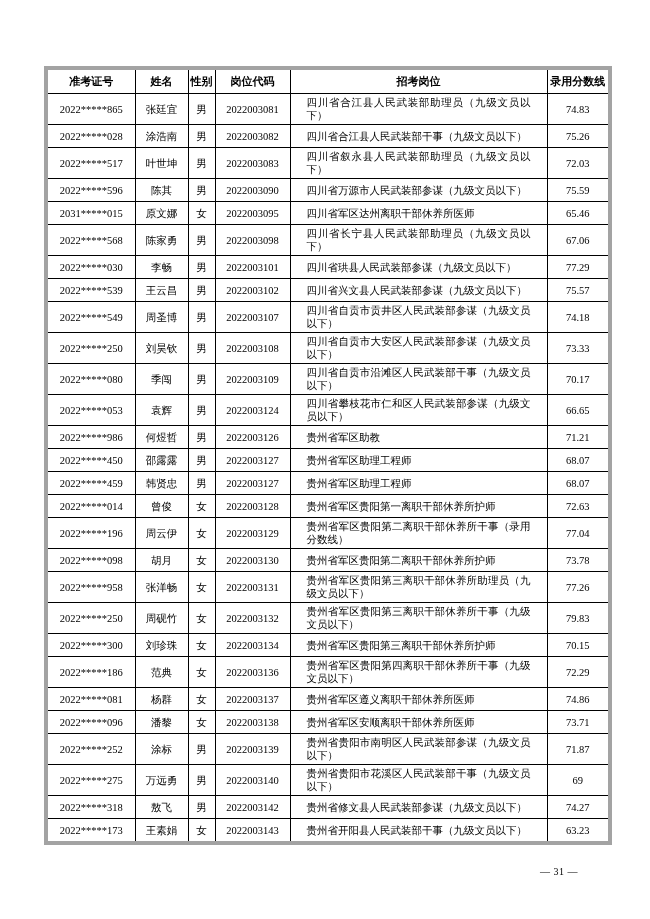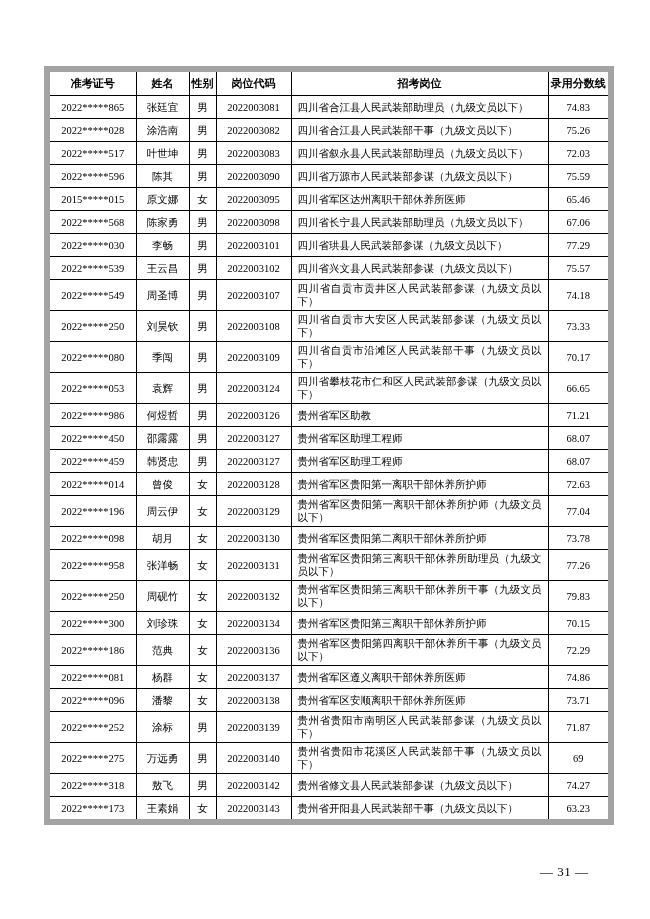--- a/index.html
+++ b/index.html
@@ -18,21 +18,21 @@
     width: 650px; height: 919px;
     background: #ffffff;
   }
   table.results {
     position: absolute;
     left: 44px;
     top: 66px;
     width: 564px;
     border-collapse: collapse;
     table-layout: fixed;
-    border: 6px solid #a3a3a3;
+    border: 4px solid #a3a3a3;
   }
   table.results th, table.results td {
     border: 1px solid #000000;
     overflow: hidden;
     vertical-align: middle;
   }
   table.results th {
     font-weight: bold;
     font-size: 11px;
     height: 21px;
@@ -43,28 +43,28 @@
   table.results td {
     font-size: 10.5px;
     line-height: 13px;
     height: 18px;
     padding: 2px 2px;
     text-align: center;
   }
   table.results td.c4 {
     text-align: justify;
     text-align-last: left;
-    padding: 2px 6px;
+    padding: 2px 16px;
     font-family: Liberation Serif, serif;
   }
   .page-number {
     position: absolute;
     top: 864px;
     left: 540px;
-    font-size: 13px;
+    font-size: 10px;
     line-height: 15px;
     letter-spacing: 0.5px;
     white-space: nowrap;
   }
 </style>
 </head>
 <body>
 
 <div class="sheet">
 
@@ -114,21 +114,21 @@
         </tr>
         <tr>
           <td class="c0">2022*****596</td>
           <td class="c1">陈其</td>
           <td class="c2">男</td>
           <td class="c3">2022003090</td>
           <td class="c4">四川省万源市人民武装部参谋（九级文员以下）</td>
           <td class="c5">75.59</td>
         </tr>
         <tr>
-          <td class="c0">2015*****015</td>
+          <td class="c0">2031*****015</td>
           <td class="c1">原文娜</td>
           <td class="c2">女</td>
           <td class="c3">2022003095</td>
           <td class="c4">四川省军区达州离职干部休养所医师</td>
           <td class="c5">65.46</td>
         </tr>
         <tr>
           <td class="c0">2022*****568</td>
           <td class="c1">陈家勇</td>
           <td class="c2">男</td>
@@ -214,21 +214,21 @@
           <td class="c2">女</td>
           <td class="c3">2022003128</td>
           <td class="c4">贵州省军区贵阳第一离职干部休养所护师</td>
           <td class="c5">72.63</td>
         </tr>
         <tr>
           <td class="c0">2022*****196</td>
           <td class="c1">周云伊</td>
           <td class="c2">女</td>
           <td class="c3">2022003129</td>
-          <td class="c4">贵州省军区贵阳第一离职干部休养所护师（九级文员以下）</td>
+          <td class="c4">贵州省军区贵阳第二离职干部休养所干事（录用分数线）</td>
           <td class="c5">77.04</td>
         </tr>
         <tr>
           <td class="c0">2022*****098</td>
           <td class="c1">胡月</td>
           <td class="c2">女</td>
           <td class="c3">2022003130</td>
           <td class="c4">贵州省军区贵阳第二离职干部休养所护师</td>
           <td class="c5">73.78</td>
         </tr>

